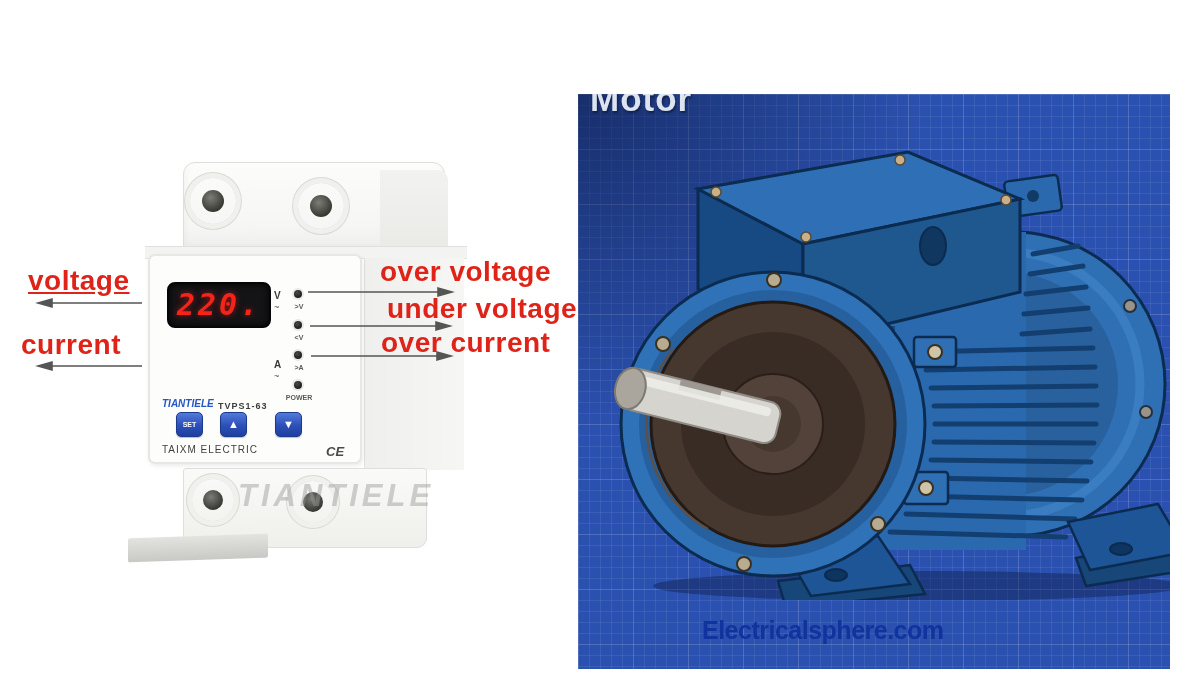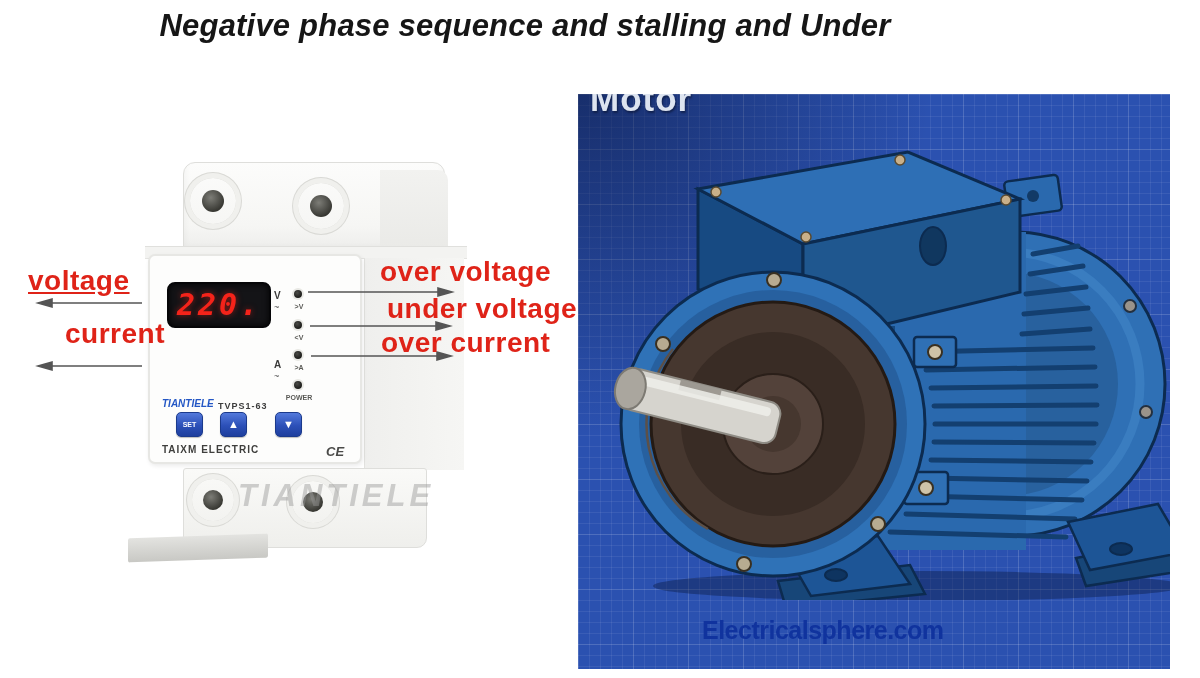--- a/index.html
+++ b/index.html
@@ -35,21 +35,21 @@
     background:radial-gradient(circle at 40% 35%, #4a4a46, #1d1d1a 70%); box-shadow:0 0 0 2px #e8e8e4; }
   .led-label { position:absolute; left:132px; width:34px; text-align:center; font-size:7px; font-weight:bold; color:#5a5a56; letter-spacing:0; }
 
   .brand-text { position:absolute; font-size:10px; font-weight:bold; font-style:italic; color:#2457c5; }
   .model-text { position:absolute; font-size:9px; font-weight:bold; color:#3c3c3c; letter-spacing:1px; }
   .panel-btn { position:absolute; width:27px; height:25px; border-radius:5px;
     background:linear-gradient(180deg,#5379db 0%, #2c50b8 55%, #1e3f9e 100%); border:1px solid #1b3a8c;
     color:#ffffff; text-align:center; box-shadow:0 1px 1px rgba(0,0,0,.25); }
   .panel-btn .glyph { font-size:11px; line-height:23px; }
   .panel-btn .settext { font-size:7px; line-height:23px; font-weight:bold; letter-spacing:0; }
-  .mfr-text { position:absolute; font-size:10px; font-weight:bold; color:#3f3f3d; letter-spacing:1px; }
+  .mfr-text { position:absolute; font-size:10px; font-weight:normal; color:#3f3f3d; letter-spacing:1px; }
   .ce-text { position:absolute; font-size:13px; font-weight:bold; color:#4a4a48; font-style:italic; }
   .watermark { position:absolute; left:120px; top:392px; font-size:31px; font-weight:bold; font-style:italic; color:rgba(150,150,150,.45); letter-spacing:4px; z-index:3; }
 
   
   .anno { position:absolute; font-size:28px; font-weight:bold; color:#df2318; letter-spacing:0.5px; z-index:6; }
   .arrows-svg { position:absolute; left:0; top:0; width:1200px; height:678px; z-index:5; pointer-events:none; }
 
   
   .motor-image { position:absolute; left:578px; top:94px; width:592px; height:575px; overflow:hidden; z-index:2;
     background-color:#2b51b0;
@@ -63,21 +63,20 @@
   .motor-overlay-text { position:absolute; left:12px; top:-15px; font-size:35px; font-weight:bold; color:#dde4f0; letter-spacing:1px; text-shadow:1px 2px 2px rgba(10,20,50,.6); }
   .motor-svg { position:absolute; left:0; top:0; }
 
   
   .footer-site { position:absolute; left:702px; top:616px; font-size:25px; font-weight:bold; color:#10339e; letter-spacing:-0.5px; z-index:8; }
 </style>
 </head>
 <body>
 
 <div class="title-block">
-  <div class="title-line">Negative phase sequence and stalling and Under</div>
 </div>
 
 <div class="device-photo">
   <div class="top-block"></div>
   <div class="side-face-top"></div>
   <div class="screw" style="left:72px; top:92px; width:46px; height:46px;"></div>
   <div class="screw" style="left:180px; top:97px; width:46px; height:46px;"></div>
   <div class="flange-strip"></div>
   <div class="side-panel"></div>
 
@@ -134,21 +133,21 @@
     <line x1="308" y1="292" x2="440" y2="292"></line>
     <polygon points="452,292 438,288 438,296"></polygon>
     <line x1="310" y1="326" x2="438" y2="326"></line>
     <polygon points="450,326 436,322 436,330"></polygon>
     <line x1="311" y1="356" x2="439" y2="356"></line>
     <polygon points="451,356 437,352 437,360"></polygon>
   </g>
 </svg>
 
 <div class="anno" style="left:28px; top:265px;text-decoration:underline;">voltage</div>
-<div class="anno" style="left:21px; top:318px;margin-left:44px;">current</div>
+<div class="anno" style="left:21px; top:329px;">current</div>
 <div class="anno" style="left:380px; top:256px;">over voltage</div>
 <div class="anno" style="left:387px; top:293px;">under voltage</div>
 <div class="anno" style="left:381px; top:327px;">over current</div>
 
 <div class="motor-image">
   <div class="motor-overlay-text">Motor</div>
 
   <svg class="motor-svg" width="592" height="506" viewBox="0 0 592 506">
 
     <ellipse cx="340" cy="492" rx="265" ry="15" fill="rgba(8,20,55,.38)"></ellipse>

